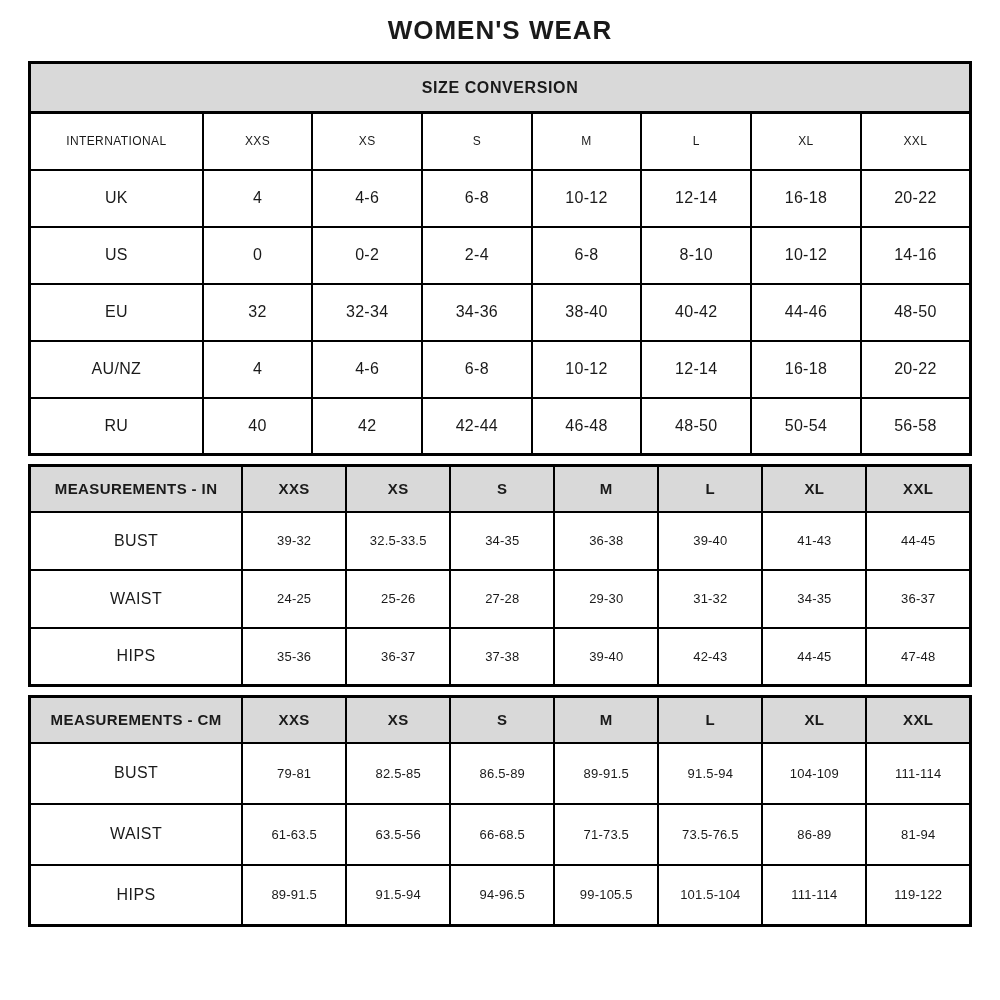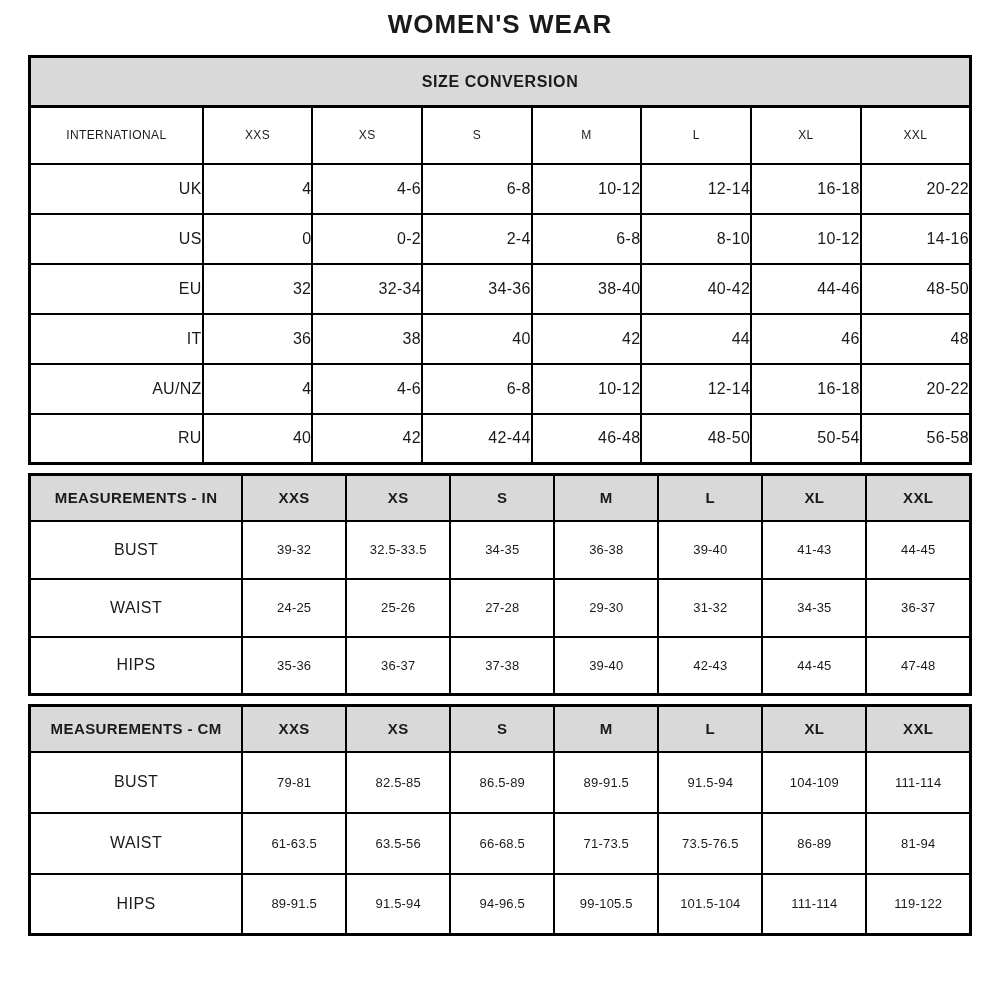--- a/index.html
+++ b/index.html
@@ -2,21 +2,21 @@
 <html style="--header-bg: #d9d9d9; --border: #000000; --text: #1a1a1a; --page-bg: #ffffff;"><head>
 <meta charset="utf-8">
 <style>
   * { margin: 0; padding: 0; box-sizing: border-box; }
   html, body { width: 1000px; height: 1000px; }
   body {
     background: var(--page-bg, #ffffff);
     color: var(--text, #1a1a1a);
     font-family: "Liberation Sans", sans-serif;
   }
-  .page { width: 1000px; height: 1000px; padding: 9px 28px 0 28px; }
+  .page { width: 1000px; height: 1000px; padding: 15px 28px 0 28px; }
 
   .title {
     text-align: center;
     font-size: 26px;
     font-weight: bold;
     letter-spacing: 1px;
     margin-bottom: 15px;
   }
 
   table {
@@ -46,21 +46,21 @@
     background: var(--header-bg, #d9d9d9);
     height: 46px;
     font-size: 15px;
     font-weight: bold;
     letter-spacing: 0.4px;
   }
 
   
   .t1 col.c-label { width: 18.4%; }
   .t1 .hdr td { height: 57px; font-size: 12px; letter-spacing: 0.4px; }
-  .t1 .data td { height: 50px; font-size: 16px; letter-spacing: 0.3px; text-align: right; }
+  .t1 .data td { height: 57px; font-size: 16px; letter-spacing: 0.3px; }
 
   
   .t2 col.c-label, .t3 col.c-label { width: 22.6%; }
   .t2 .data td, .t3 .data td { height: 58px; font-size: 13px; letter-spacing: 0.2px; }
   .t3 .data td { height: 61px; }
   .t2 .data td.lbl, .t3 .data td.lbl { font-size: 16px; letter-spacing: 0.4px; }
 </style>
 </head>
 <body>
 
@@ -115,30 +115,20 @@
     </tr>
     <tr class="data">
       <td class="lbl">EU</td>
       <td>32</td>
       <td>32-34</td>
       <td>34-36</td>
       <td>38-40</td>
       <td>40-42</td>
       <td>44-46</td>
       <td>48-50</td>
-    </tr>
-    <tr class="data">
-      <td class="lbl">IT</td>
-      <td>36</td>
-      <td>38</td>
-      <td>40</td>
-      <td>42</td>
-      <td>44</td>
-      <td>46</td>
-      <td>48</td>
     </tr>
     <tr class="data">
       <td class="lbl">AU/NZ</td>
       <td>4</td>
       <td>4-6</td>
       <td>6-8</td>
       <td>10-12</td>
       <td>12-14</td>
       <td>16-18</td>
       <td>20-22</td>

